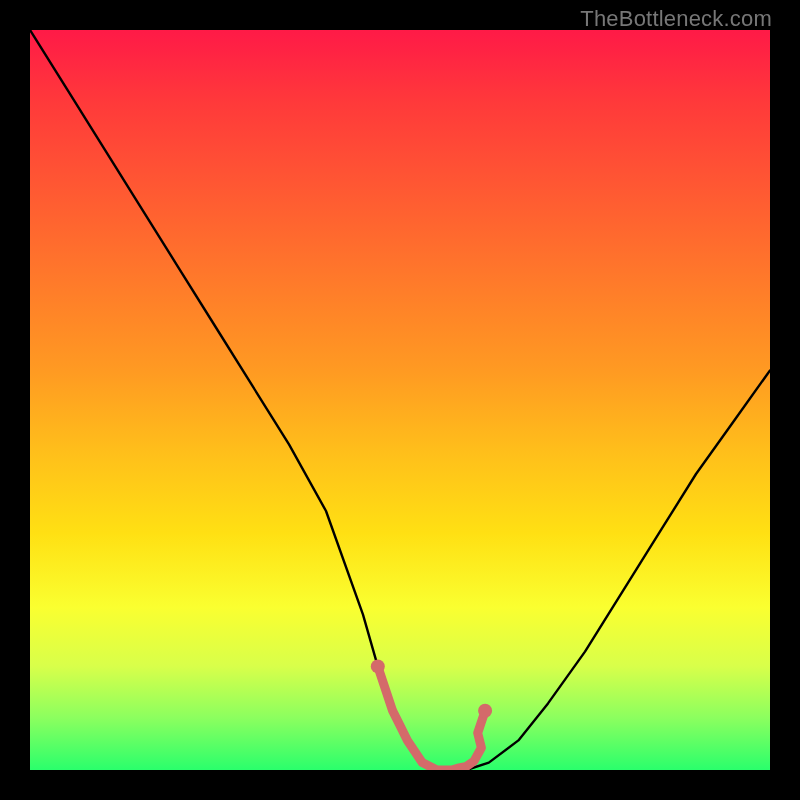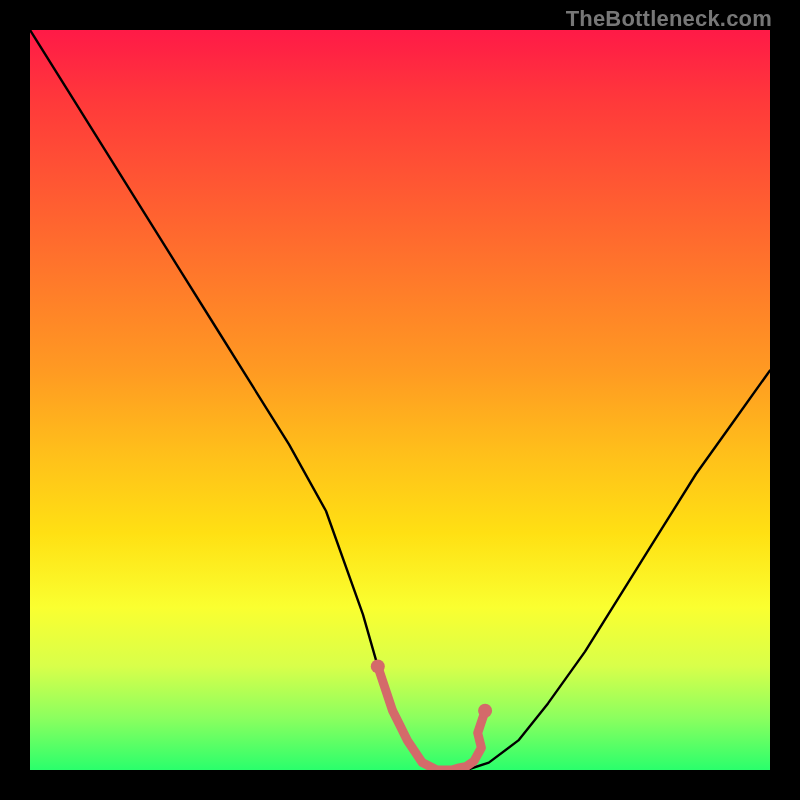--- a/index.html
+++ b/index.html
@@ -45,21 +45,21 @@
     top: 0;
     width: 740px;
     height: 740px;
   }
   .watermark {
     position: absolute;
     top: 6px;
     right: 28px;
     color: #777;
     font-size: 22px;
-    font-weight: 700;
+    font-weight: 400;
     letter-spacing: 0.2px;
     user-select: none;
     pointer-events: none;
   }
 </style>
 </head>
 <body>
 
 <div class="frame">
 

